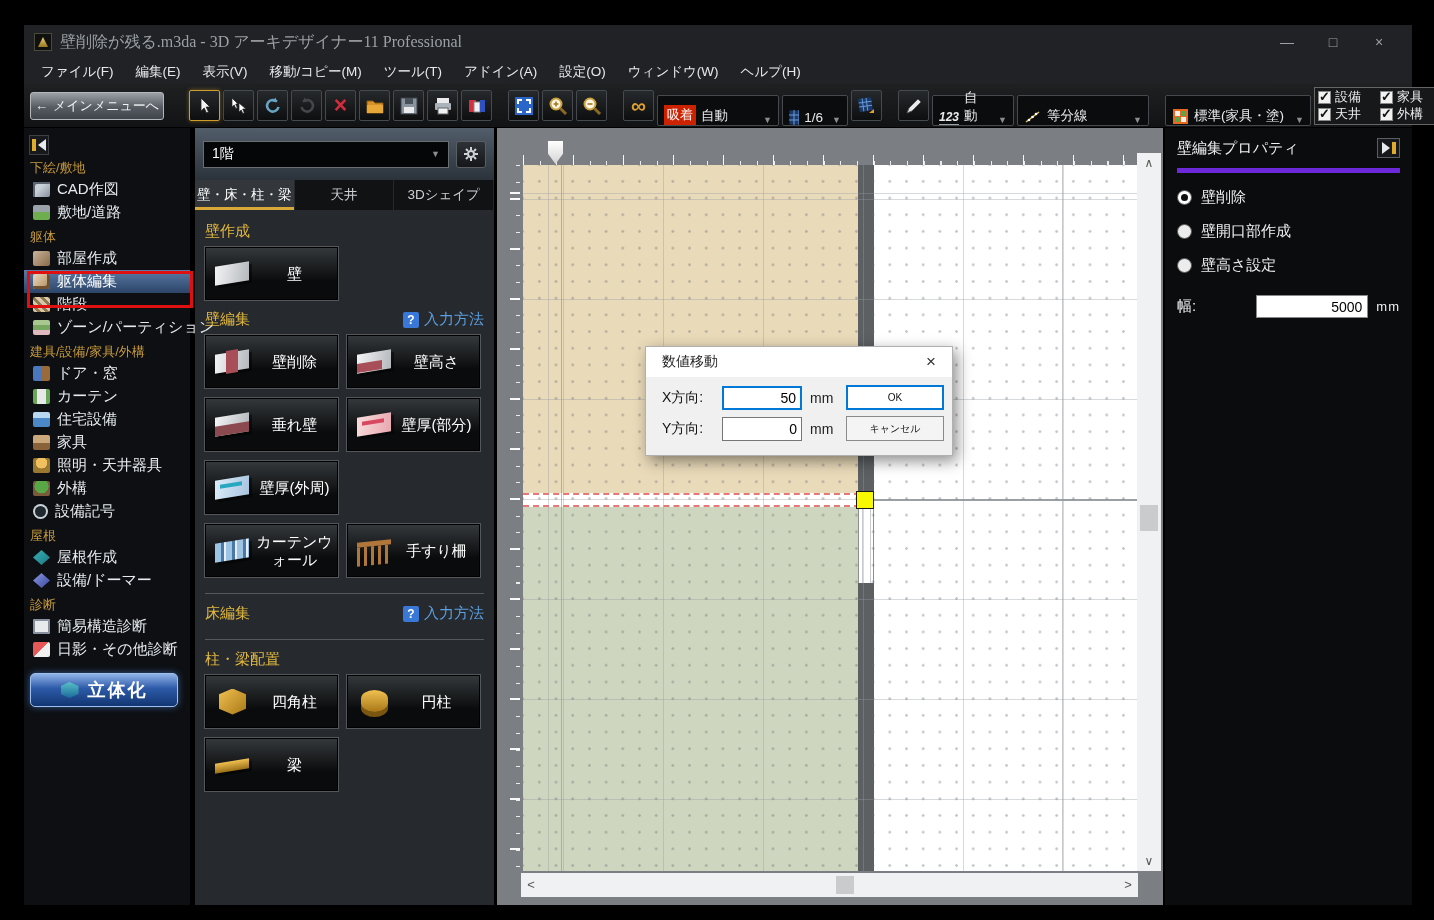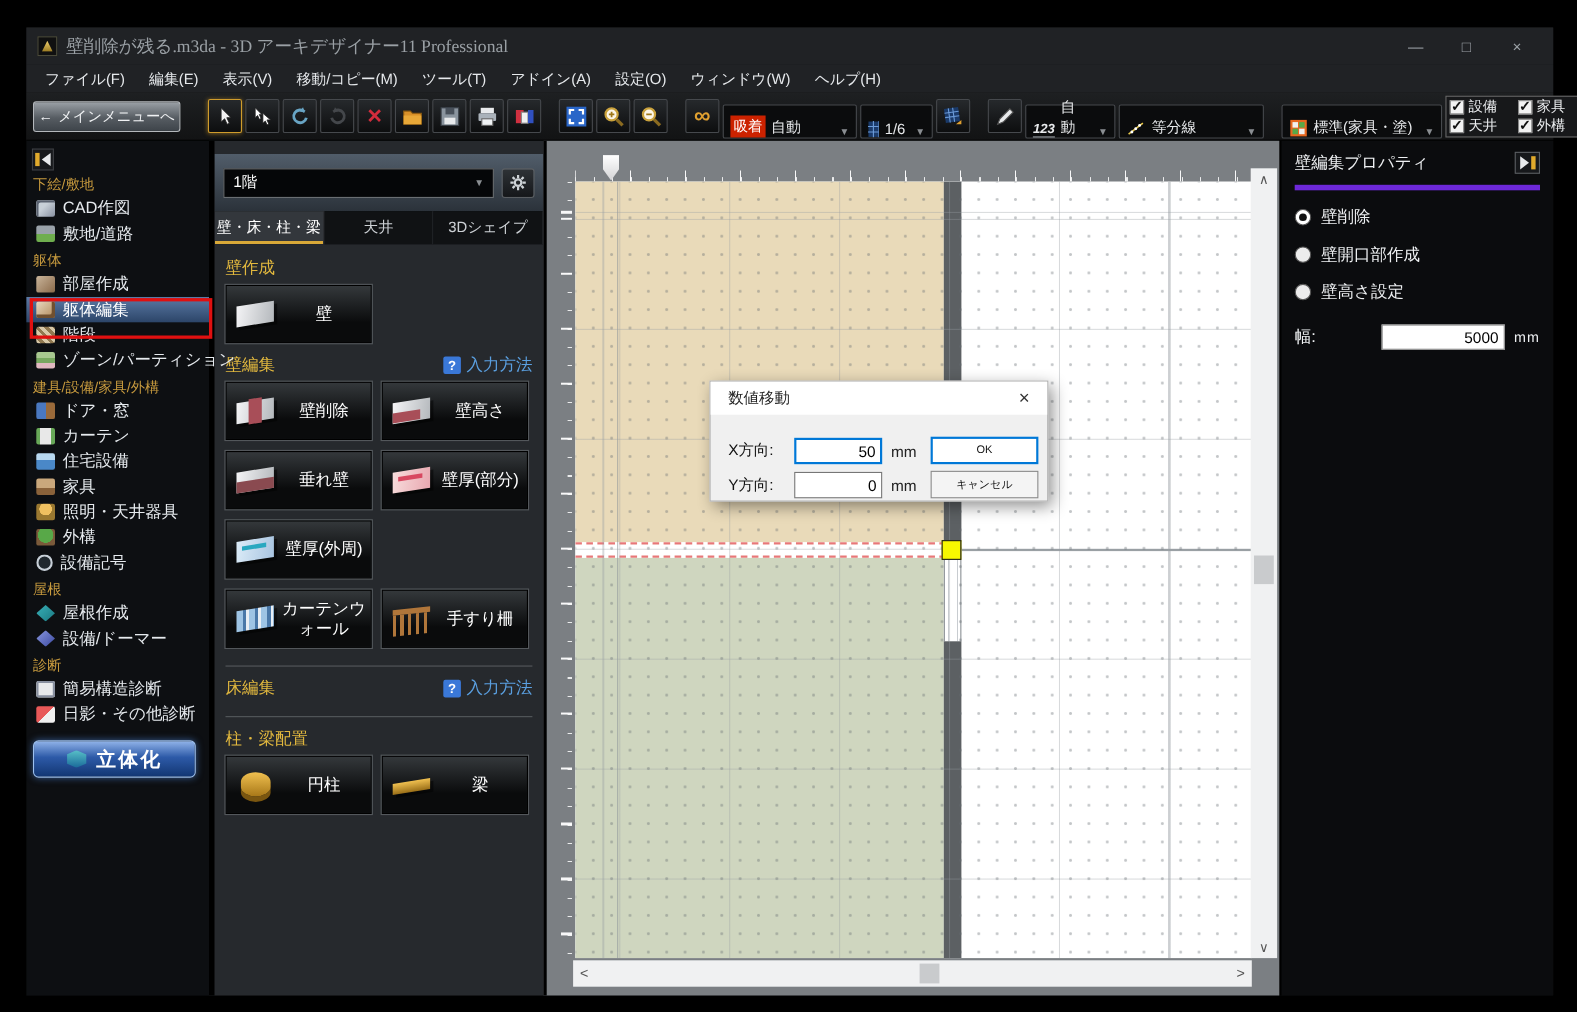--- a/index.html
+++ b/index.html
@@ -73,21 +73,21 @@
   .ni-struct { background:#e8eaec; box-shadow:inset 0 0 0 2px #8890a0; }
   .ni-shadow { background:linear-gradient(135deg,#e85858 50%,#f0f0f0 50%); }
   .btn-3d { margin:12px 8px 0 6px; height:34px; width:148px; border-radius:5px;
     background:linear-gradient(#8fb2e8,#2d5aa8 45%,#123672); border:1px solid #9cc0f0;
     box-shadow:0 0 7px rgba(74,128,208,.65); color:#fff; font-size:18px; font-weight:bold;
     display:flex; align-items:center; justify-content:center; gap:9px; letter-spacing:2px; }
   .hex3d { width:18px; height:16px; background:linear-gradient(#58c0c8,#1a6a9a); clip-path:polygon(50% 0,100% 25%,100% 75%,50% 100%,0 75%,0 25%); }
 
   
   .tool-panel { width:304px; flex:none; background:#26292d; border-left:5px solid #000; display:flex; flex-direction:column; overflow:hidden; }
-  .tp-header { height:52px; flex:none; background:linear-gradient(#515d6a,#2b323a); display:flex; align-items:center; padding:0 8px; gap:7px;margin-top:12px; }
+  .tp-header { height:52px; flex:none; background:linear-gradient(#515d6a,#2b323a); display:flex; align-items:center; padding:0 8px; gap:7px; }
   .floor-dd { flex:1; height:27px; background:#050608; border:1px solid #6a6e72; display:flex; align-items:center; color:#fff; font-size:14px; padding:0 8px; }
   .gear-btn { width:30px; height:27px; flex:none; background:linear-gradient(#2e3236,#15171a); border:1px solid #5a5e62; border-radius:3px; display:flex; align-items:center; justify-content:center; }
   .tp-tabs { display:flex; height:30px; flex:none; background:#0a0b0c; }
   .tab { flex:1; display:flex; align-items:center; justify-content:center; color:#ccd0d4; font-size:13.5px; background:#101214; border-right:1px solid #26292c; }
   .tab.active { background:#33373c; color:#fff; box-shadow:inset 0 -3px 0 #d8a838; }
   .tp-body { flex:1; padding:2px 10px 0; overflow:hidden; }
   .sec-head { display:flex; align-items:center; color:#e2b83e; font-size:15px; margin:10px 0 6px; }
   .help { margin-left:auto; display:flex; gap:5px; align-items:center; color:#5a9fe0; font-size:15px; }
   .help-q { width:16px; height:16px; background:#3a78d8; color:#fff; font-size:12px; font-weight:bold; display:flex; align-items:center; justify-content:center; border-radius:2px; }
   .btn-grid { display:grid; grid-template-columns:133px 133px; gap:10px 9px; }
@@ -170,21 +170,21 @@
   .radio.sel::after { content:''; width:7px; height:7px; border-radius:50%; background:#111; }
   .width-row { display:flex; align-items:center; gap:8px; margin-top:20px; font-size:15px; }
   .width-input { width:112px; height:23px; margin-left:auto; background:#fff; color:#000; border:1px solid #888; text-align:right; font-size:14px; padding:0 5px; font-family:"Liberation Sans",sans-serif; }
   .unit { font-size:13px; letter-spacing:1px; }
 
   
   .move-dialog { position:absolute; left:645px; top:346px; width:308px; height:110px; background:#f0f0f0; border:1px solid #b0b0b0;
     box-shadow:4px 5px 14px rgba(0,0,0,.45); z-index:50; }
   .dlg-title { height:30px; background:#fff; display:flex; align-items:center; padding:0 8px 0 16px; font-size:14px; color:#222; }
   .dlg-close { margin-left:auto; font-size:17px; color:#333; width:26px; text-align:center; }
-  .dlg-body { display:grid; grid-template-columns:52px 80px 28px 98px; gap:6px 8px; align-items:center; padding:20px 10px 0 16px; font-size:14px; color:#111; }
+  .dlg-body { display:grid; grid-template-columns:52px 80px 28px 98px; gap:6px 8px; align-items:center; padding:8px 10px 0 16px; font-size:14px; color:#111; }
   .dlg-input { height:24px; text-align:right; font-size:14px; padding:0 4px; background:#fff; color:#000; font-family:"Liberation Sans",sans-serif; }
   .dlg-input.x { border:2px solid #0078d7; }
   .dlg-input.y { border:1px solid #767676; }
   .dlg-btn { height:25px; font-size:10px; color:#111; font-family:"Liberation Sans",sans-serif; }
   .dlg-btn.ok { background:#fff; border:2px solid #0078d7; }
   .dlg-btn.cancel { background:#f4f4f4; border:1px solid #8a8a8a; }
   .dlg-unit { color:#222; }
 
   
   .annotation { position:absolute; left:27px; top:271px; width:166px; height:37px; border:3px solid #e01010; z-index:60; pointer-events:none; }
@@ -533,20 +533,24 @@
           <span class="help">
                 <span class="help-q">?</span>
                 <span>入力方法</span>
               </span>
         </div>
         <div class="sep"></div>
         <div class="sec-head">
               <span>柱・梁配置</span>
             </div>
         <div class="btn-grid">
+          <div class="tool-btn">
+                <span class="ti ti-sqcol"></span>
+                <span class="lbl">四角柱</span>
+              </div>
           <div class="tool-btn">
                 <span class="ti ti-cyl"></span>
                 <span class="lbl">円柱</span>
               </div>
           <div class="tool-btn">
                 <span class="ti ti-beam"></span>
                 <span class="lbl">梁</span>
               </div>
         </div>
       </div>

